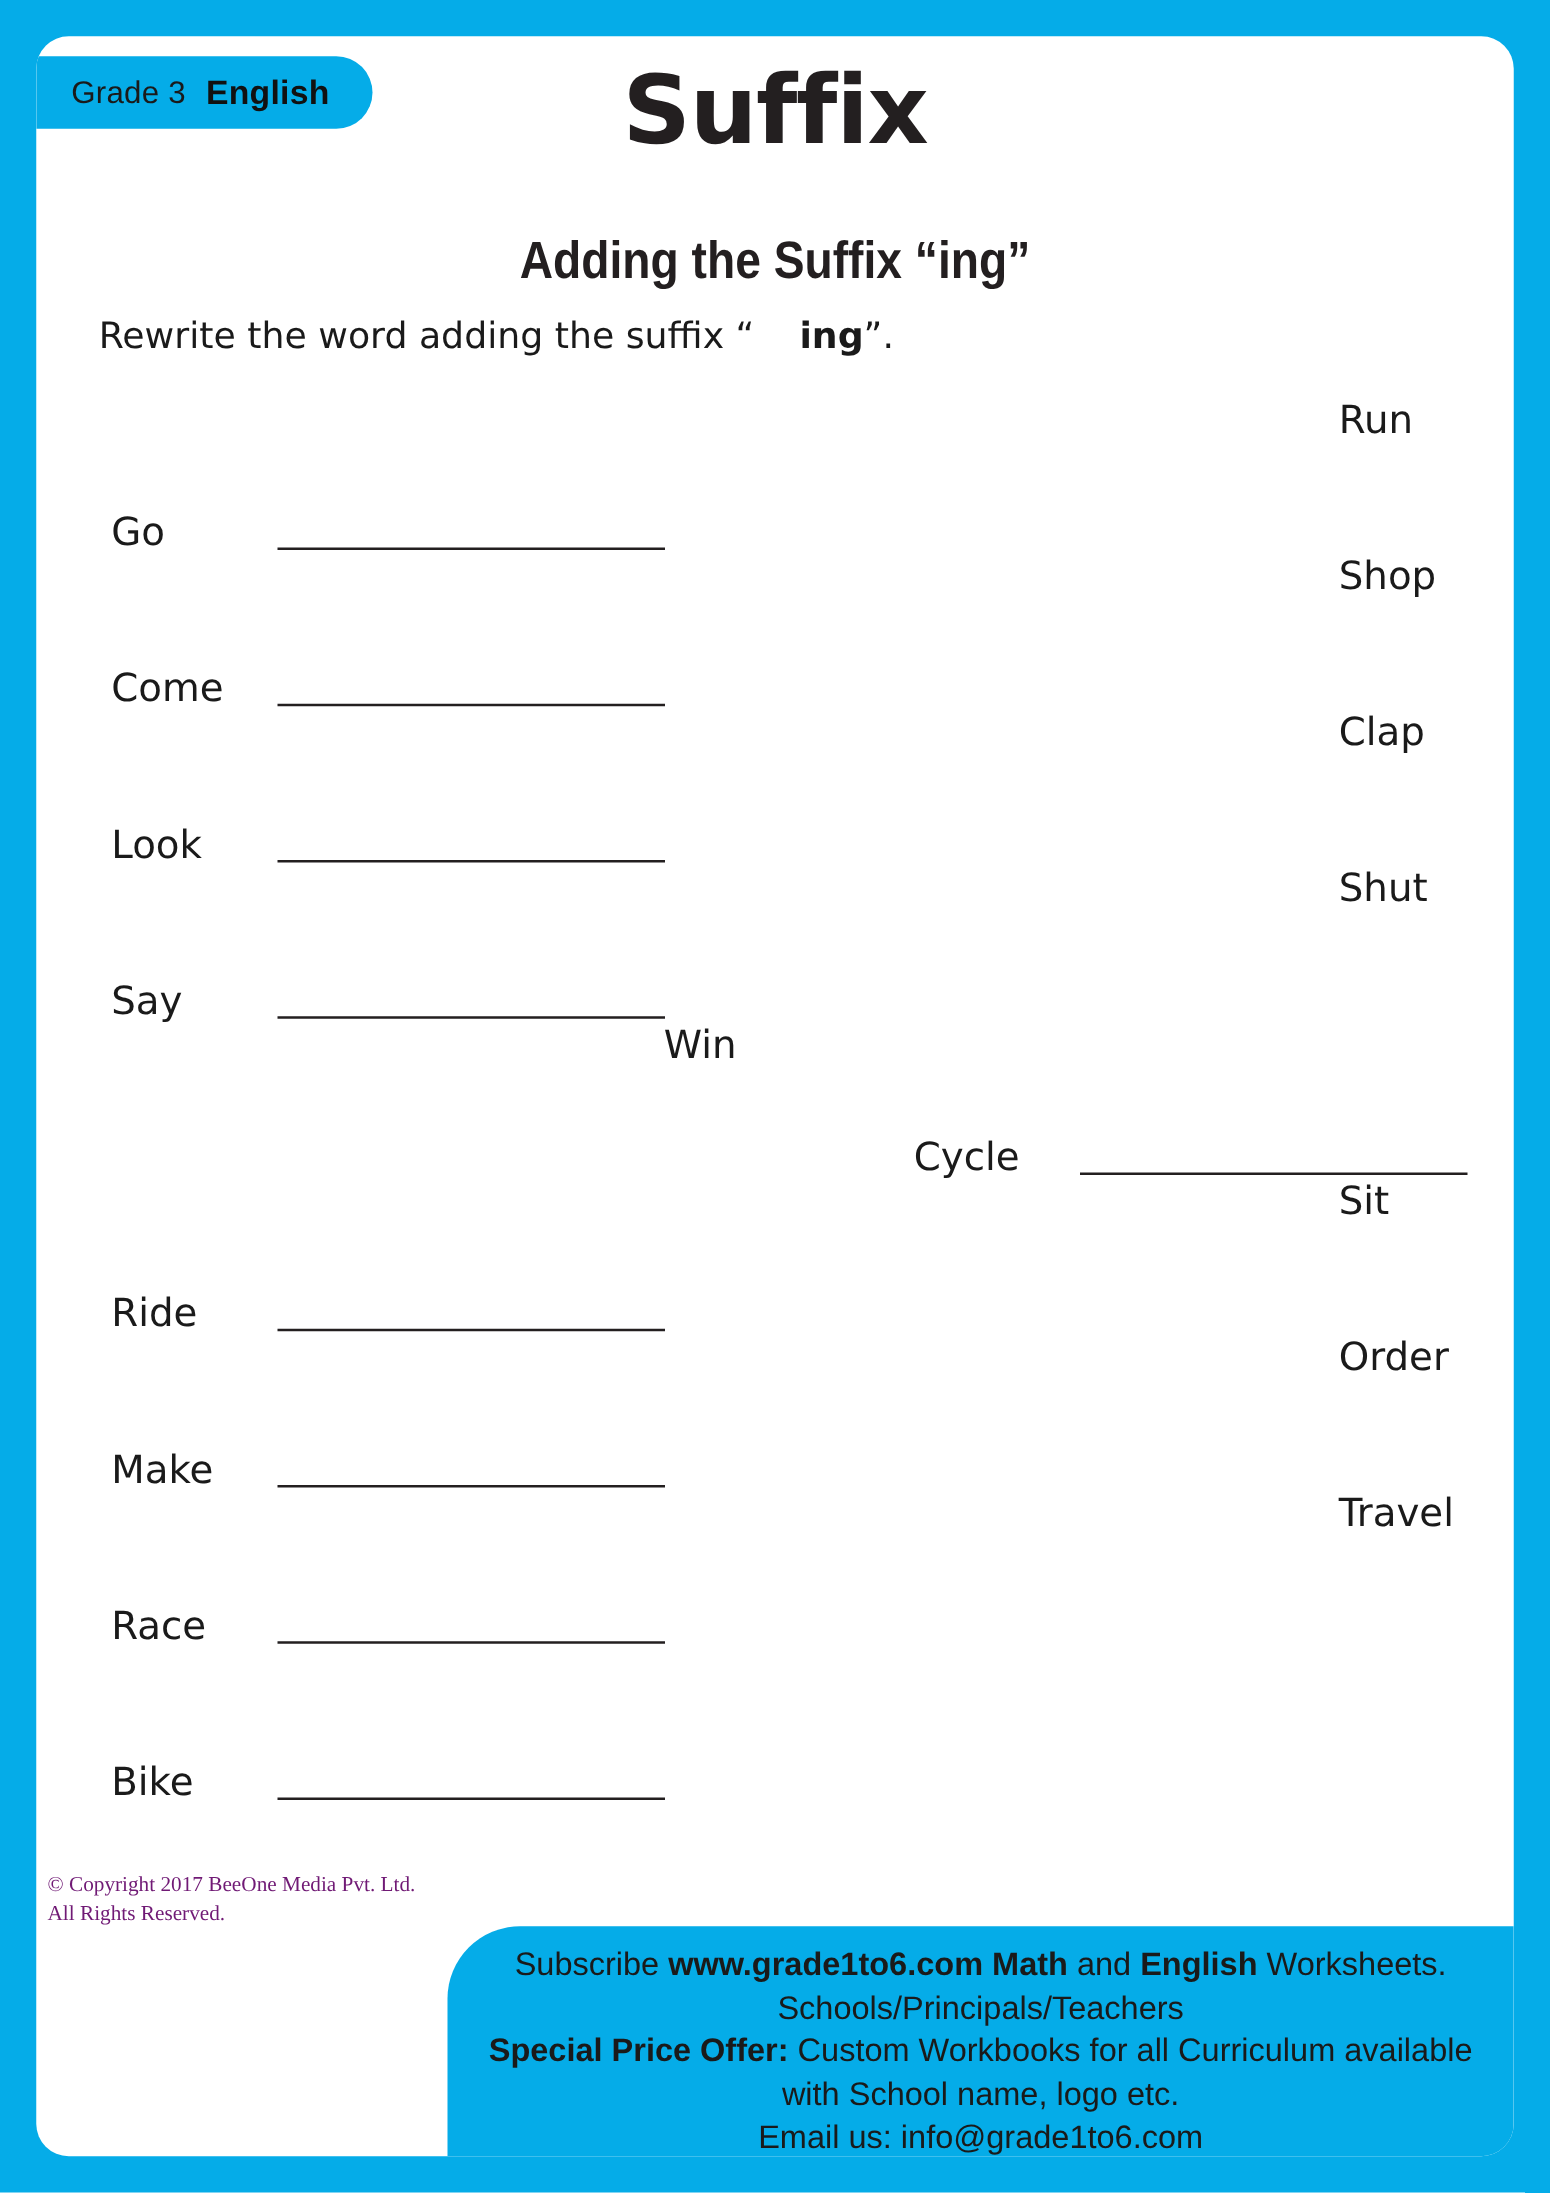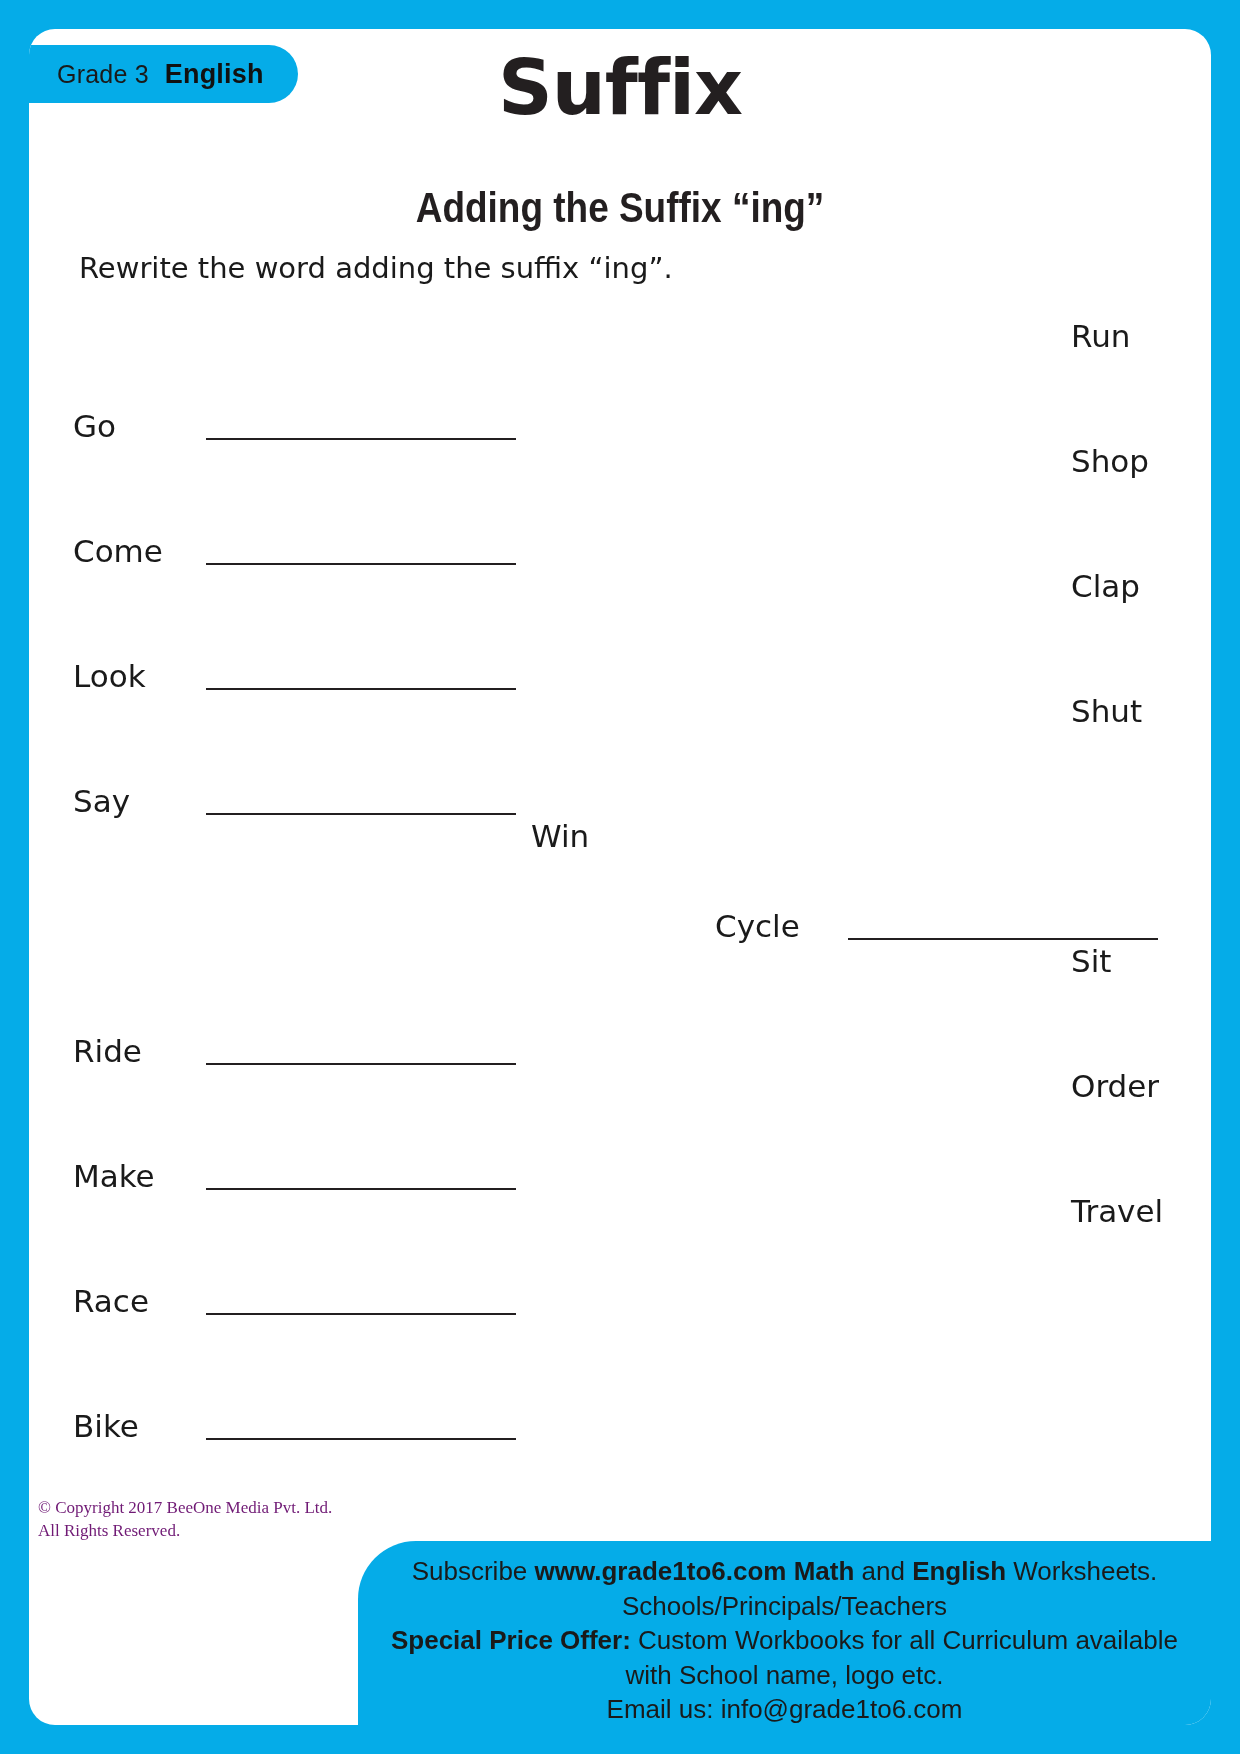--- a/index.html
+++ b/index.html
@@ -90,39 +90,40 @@
     position: absolute;
     left: 50px;
     top: 222px;
     font-family: "DejaVu Sans", sans-serif;
     font-size: 29px;
     font-weight: 400;
     color: #1a1a1a;
     white-space: nowrap;
   }
   .instruction b {
-    font-weight: 400;
+    font-weight: 700;
+    margin-left: 36px;
   }
 
   
   .worksheet {
     position: absolute;
     left: 0;
     top: 292px;
     width: 1182px;
   }
   .ws-row {
     display: flex;
     height: 125px;
   }
   .ws-cell {
     display: flex;
     align-items: flex-end;
   }
-  .ws-cell.left  { width: 540px; padding-left: 44px; box-sizing: border-box; gap: 13px; }
+  .ws-cell.left  { width: 540px; padding-left: 60px; box-sizing: border-box; gap: 13px; }
   .ws-cell.right { width: 642px; padding-left: 28px; box-sizing: border-box; flex-direction: column; }
 
   .ws-word {
     font-family: "DejaVu Sans", sans-serif;
     font-size: 31px;
     font-weight: 400;
     color: #1a1a1a;
     line-height: 1;
     padding-bottom: 4px;
     white-space: nowrap;

